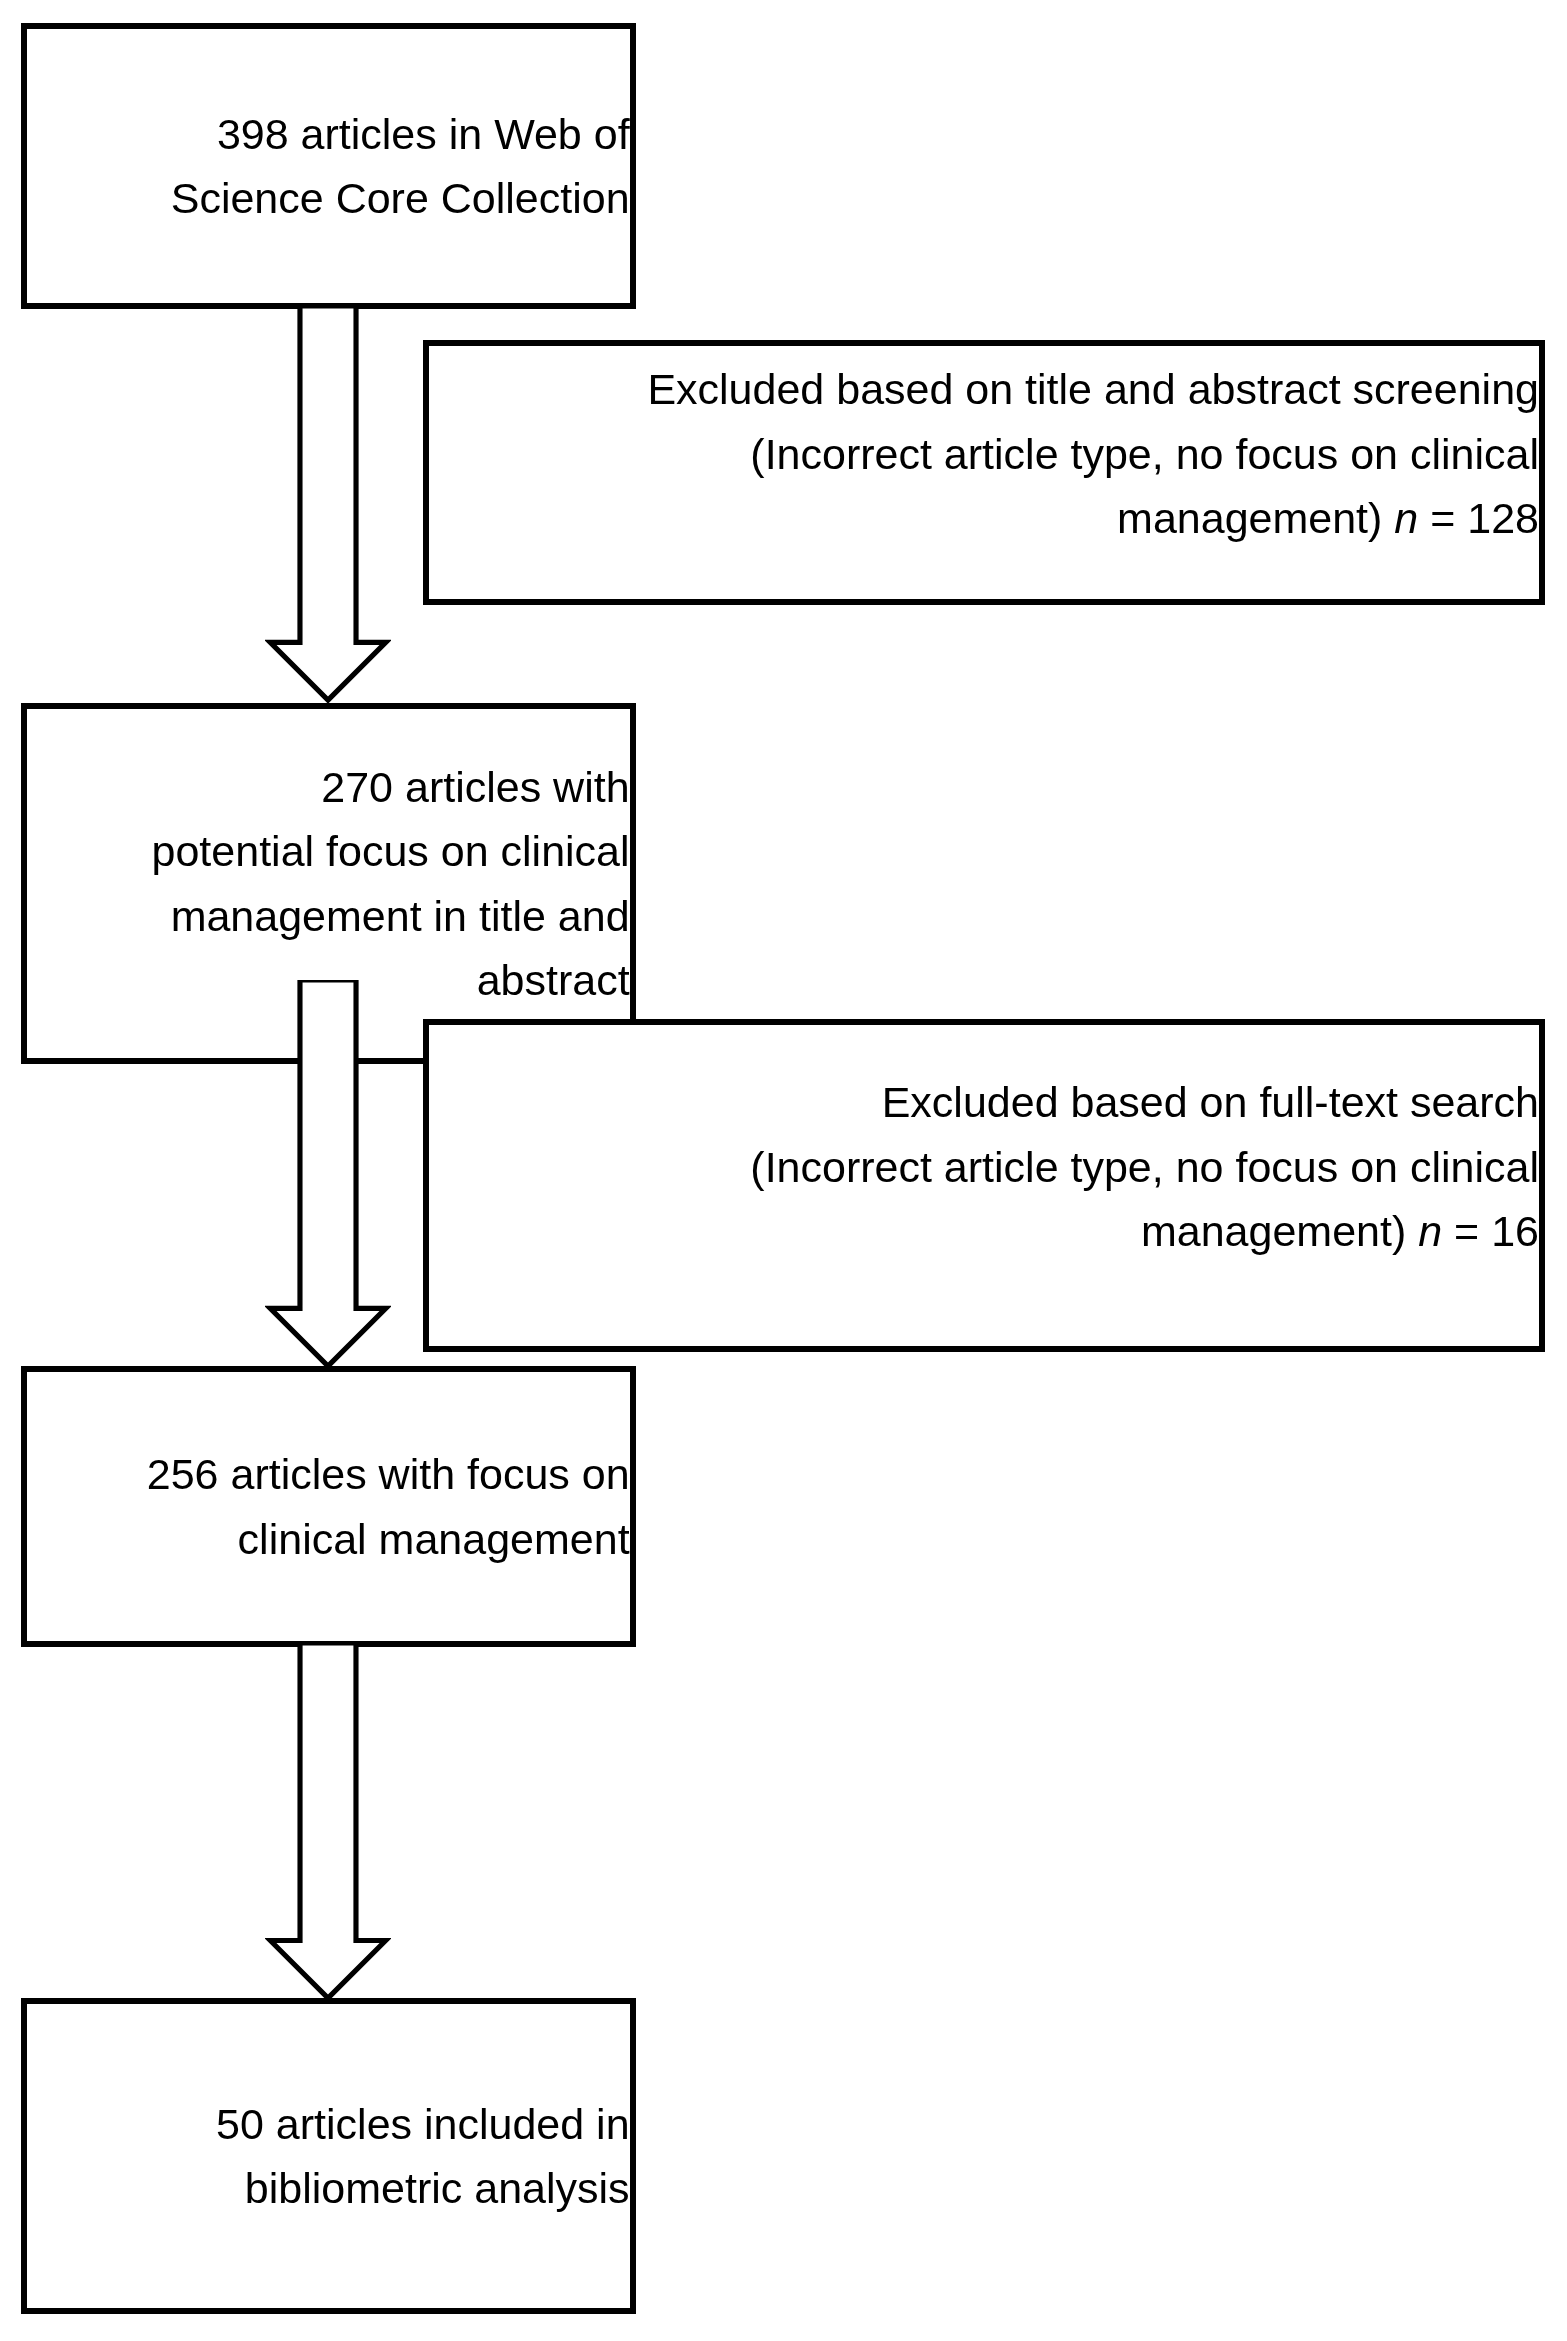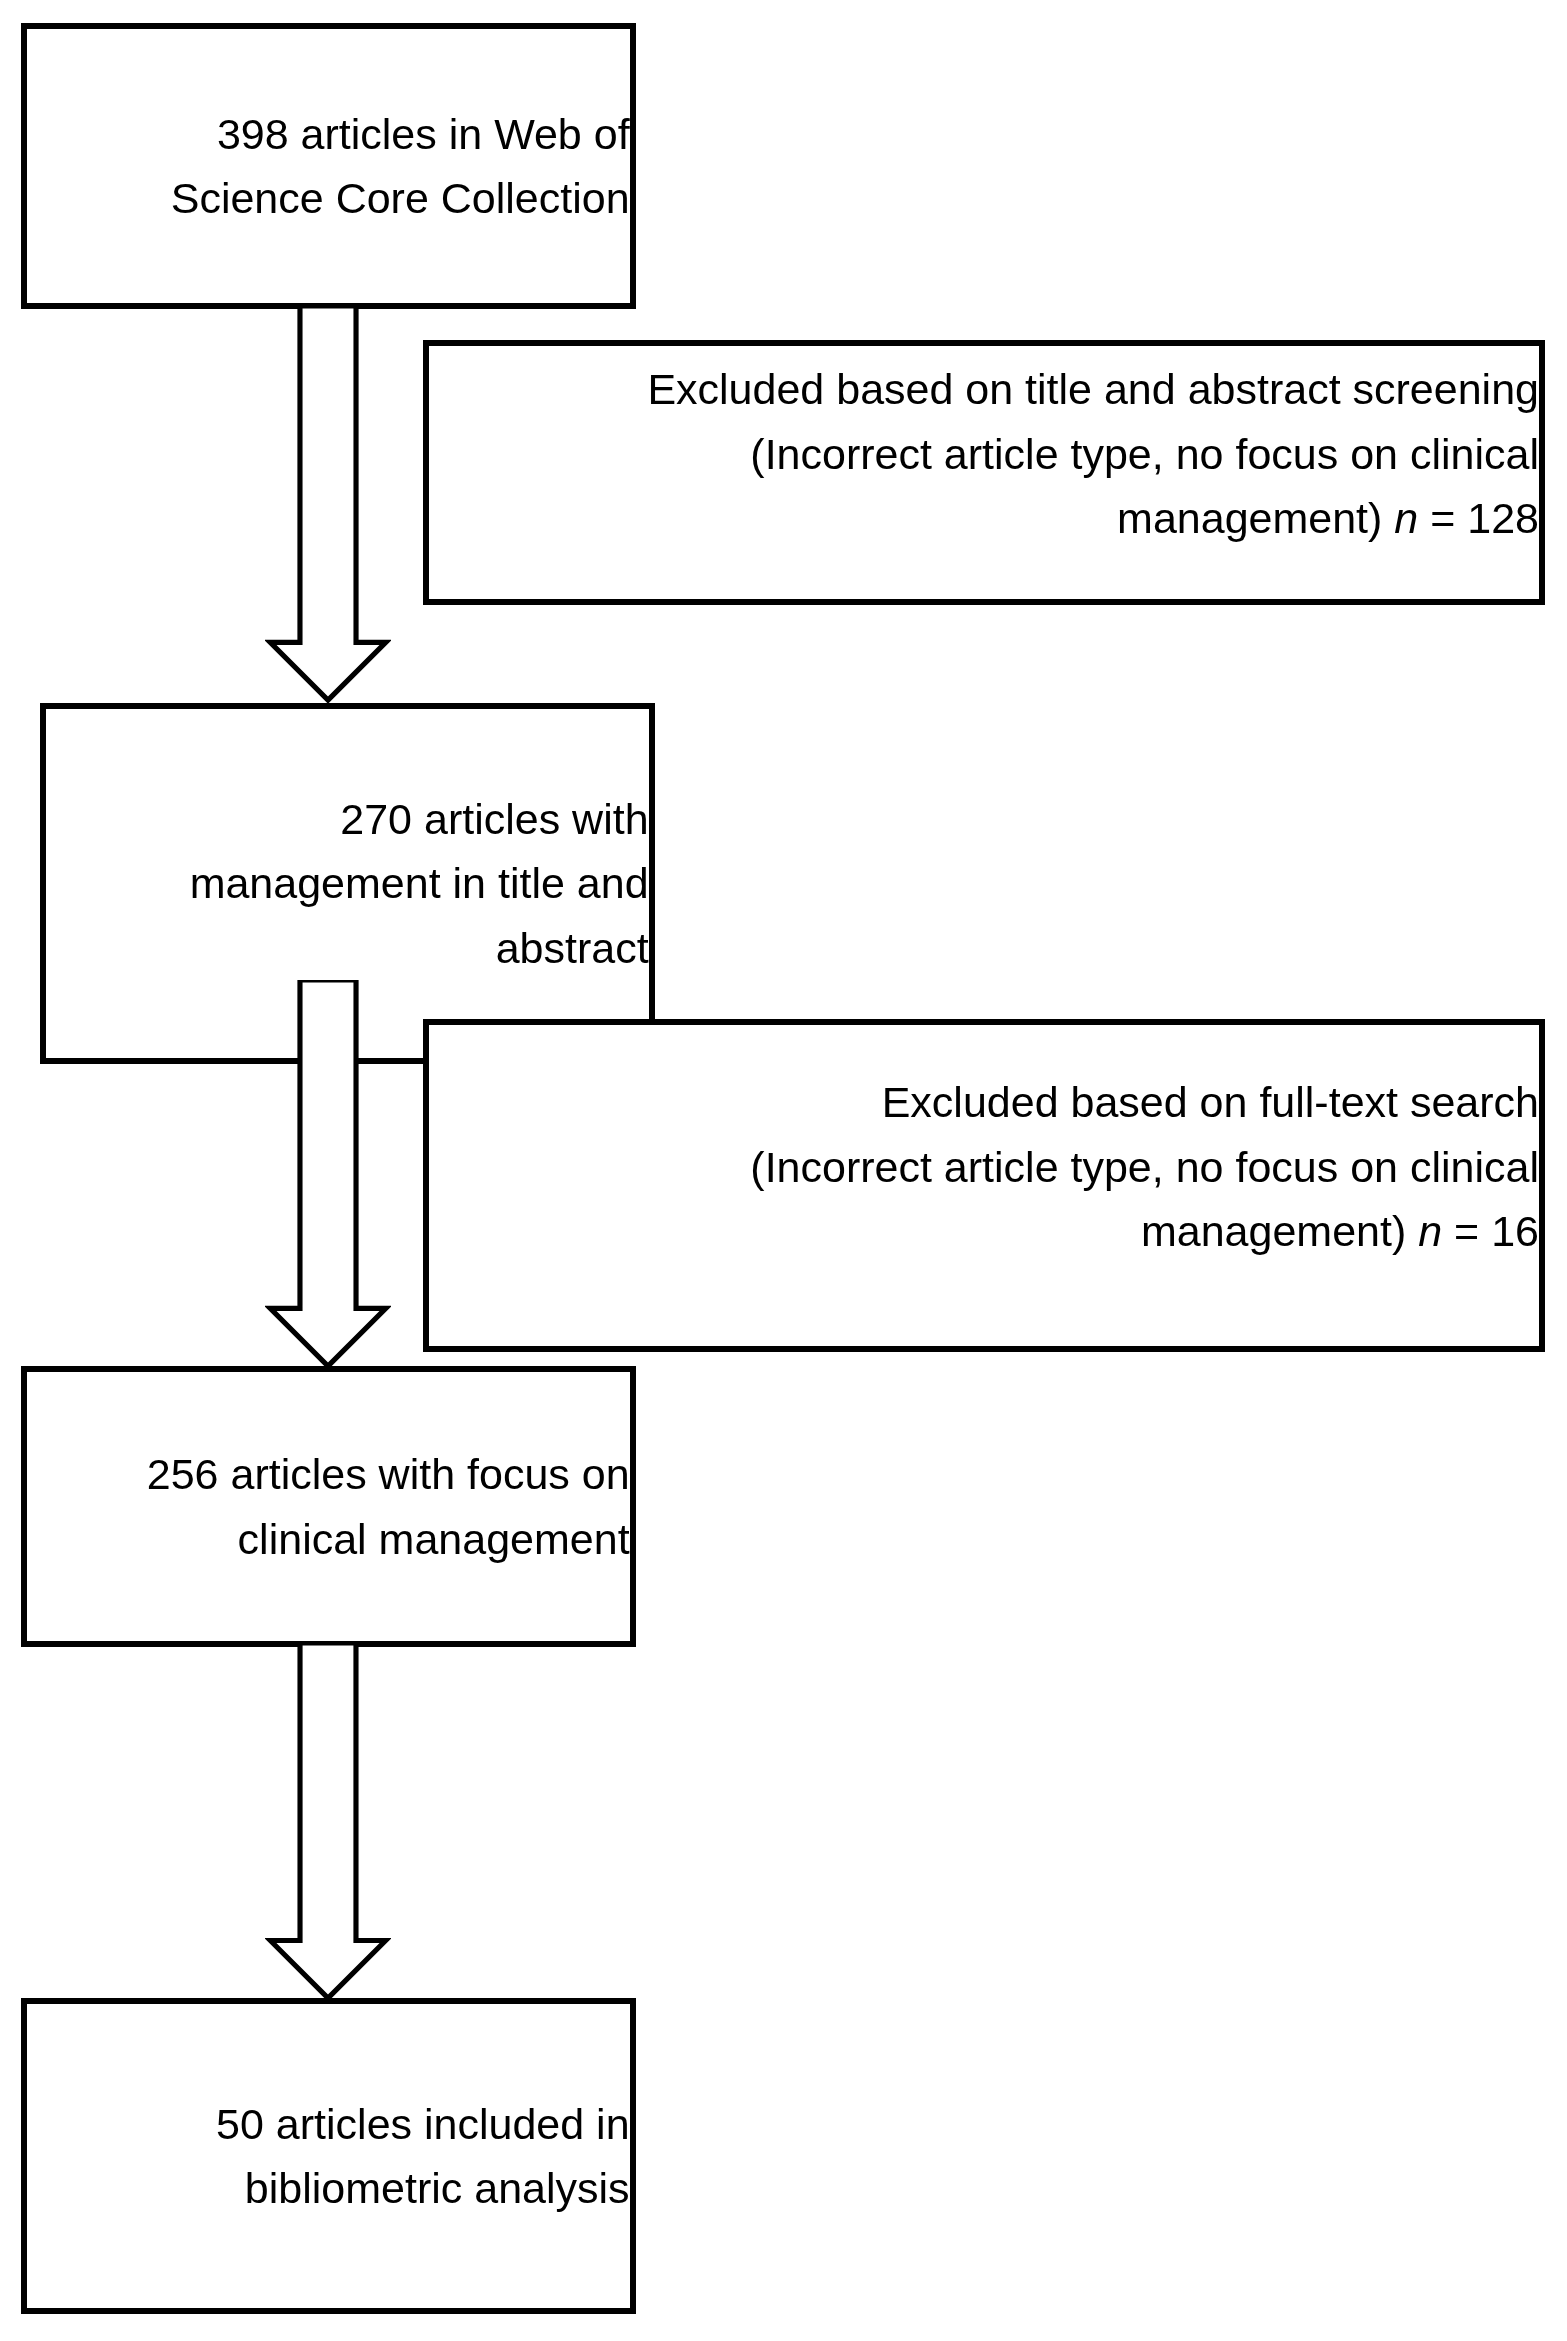--- a/index.html
+++ b/index.html
@@ -27,21 +27,21 @@
   }
   .box.excl { padding-bottom: 37px; }
   .line { display: block; white-space: nowrap; }
   .var { font-style: italic; }
   .arrow { position: absolute; display: block; }
 
   
   #box-source   { left: 20.6px;  top: 23.4px;   width: 615px; height: 286px; }
   #arrow-1      { left: 265px; top: 306px;  }
   #box-excl-1   { left: 423px; top: 340px;  width: 1122px; height: 265px; }
-  #box-screened { left: 20.6px;  top: 703px; width: 615px; height: 361px; margin-left: 19px; }
+  #box-screened { left: 20.6px;  top: 703px; width: 615px; height: 361px; }
   #arrow-2      { left: 265px; top: 980px; }
   #box-excl-2   { left: 423px; top: 1019px; width: 1122px; height: 333px; }
   #box-focused  { left: 20.6px;  top: 1366px; width: 615px; height: 281px; padding-left: 24px; }
   #arrow-3      { left: 265px; top: 1643px; }
   #box-included { left: 20.6px;  top: 1998px; width: 615px; height: 316px; }
 </style>
 </head>
 <body>
 
 <div class="canvas">
@@ -56,20 +56,21 @@
   </svg>
 
   <div class="box excl" id="box-excl-1">
     <span class="line">Excluded based on title and abstract screening</span>
     <span class="line">(Incorrect article type, no focus on clinical</span>
     <span class="line"><span>management) </span><span class="var">n</span><span> = 128</span></span>
   </div>
 
   <div class="box" id="box-screened">
     <span class="line">270 articles with</span>
+    <span class="line">potential focus on clinical</span>
     <span class="line">management in title and</span>
     <span class="line">abstract</span>
   </div>
 
   <svg class="arrow" id="arrow-2" width="126" height="389" viewBox="0 0 220 680">
     <polygon points="61,0 61,574 9,574 110,675 211,574 159,574 159,0" fill="#ffffff" stroke="#000000" stroke-width="9" stroke-linejoin="miter"></polygon>
   </svg>
 
   <div class="box excl" id="box-excl-2">
     <span class="line">Excluded based on full-text search</span>

